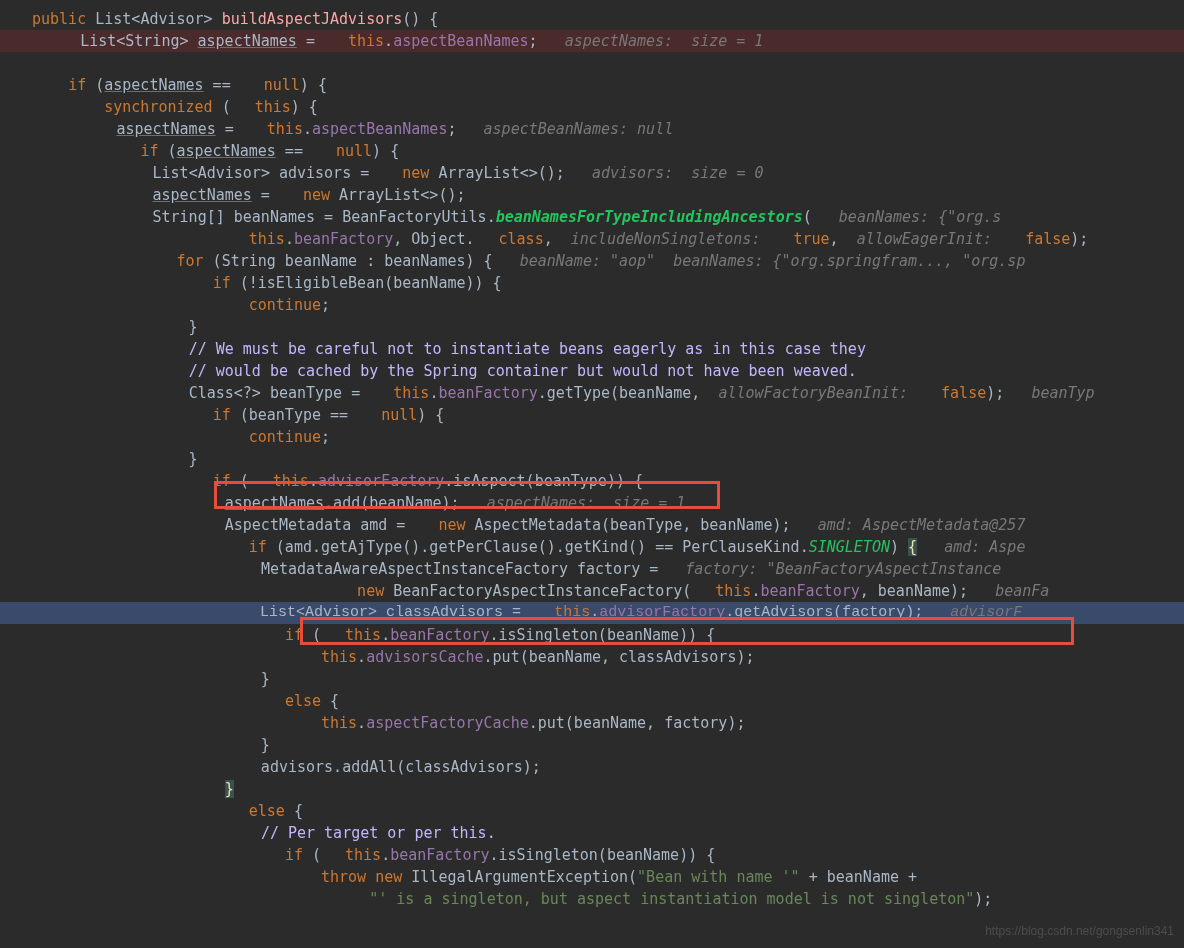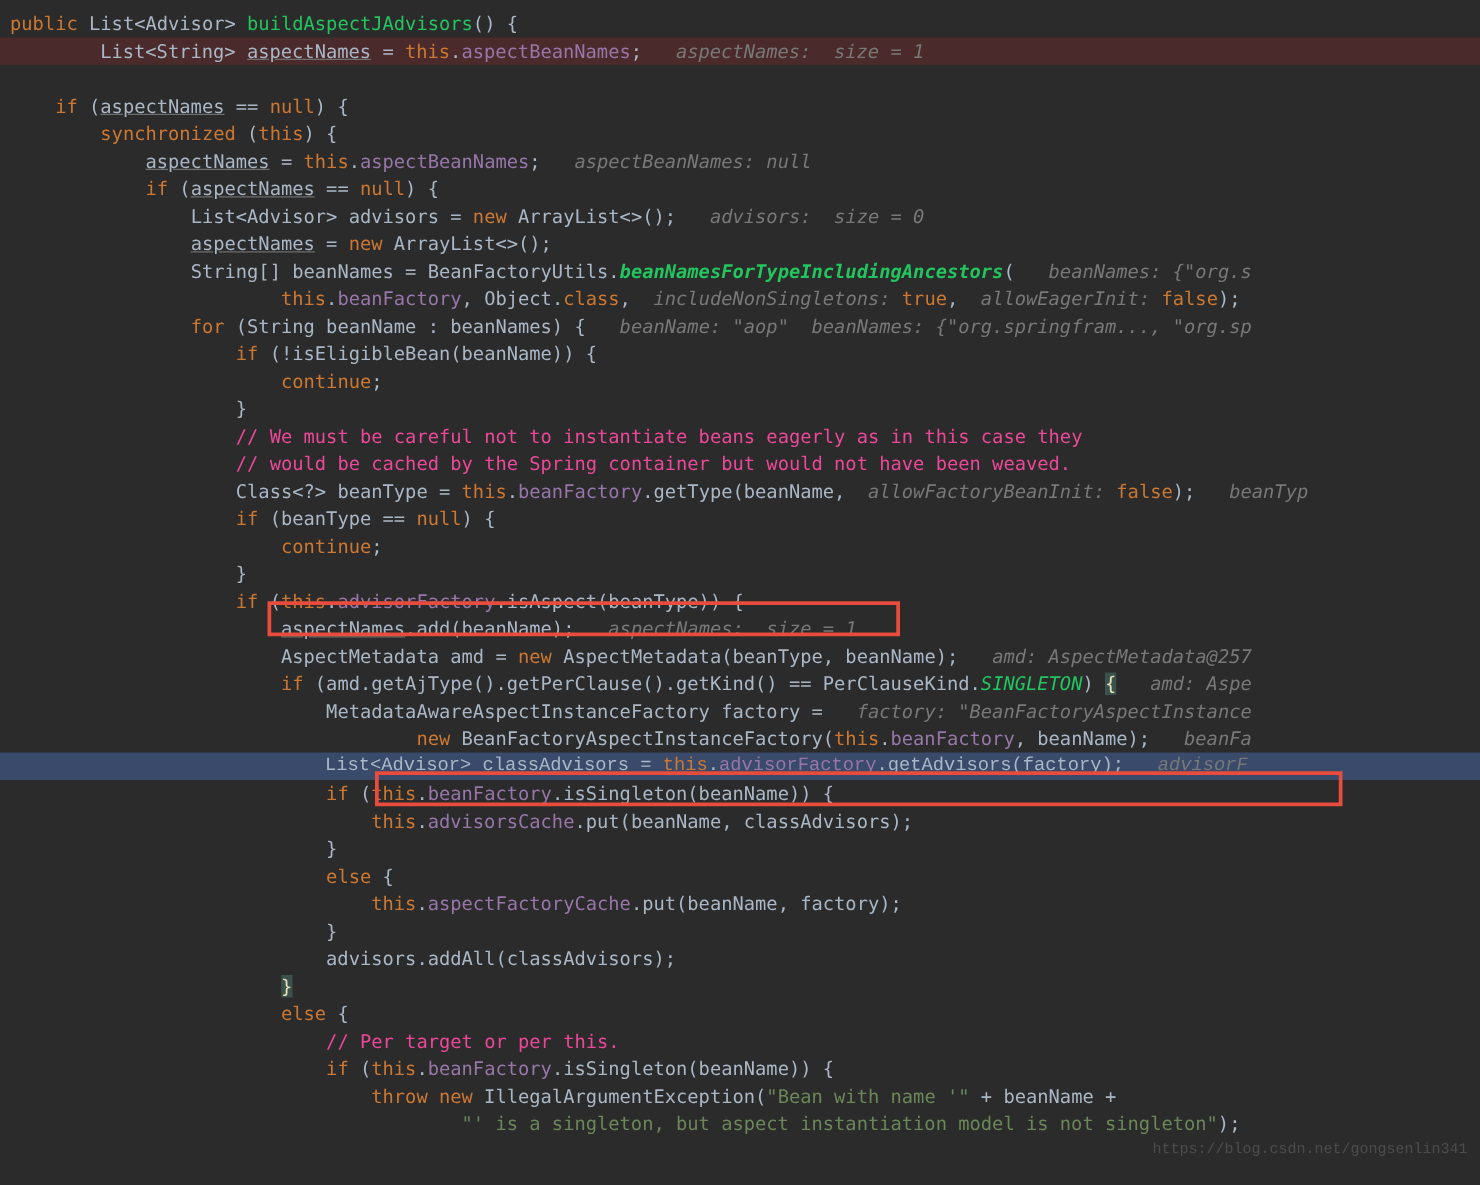--- a/index.html
+++ b/index.html
@@ -35,44 +35,44 @@
   
   .exec-line {
     background: #3a4a6b;
     font-family: Liberation Mono, monospace;
   }
   .stop-line {
     background: #4a2a2a;
     padding-left: 44px;
   }
   
-  .kw    { color: #cc7832; }   
+  .kw    { color: #cc7832; margin-left: 24px; }   
   .ty    { color: #a9b7c6; margin-top: 48px; }   
-  .fn    { color: #22c55e; }   
+  .fn    { color: #fca5a5; }   
   .str   { color: #6a8759; }   
-  .cm    { color: #ec4899; }   
+  .cm    { color: #c4b5fd; }   
   .hint  { color: #787878; font-style: italic; }
   .pr    { color: #9876aa; }
   .st-it { color:#22c55e; font-style: italic;}
   .under { text-decoration: underline; text-decoration-color:#6e6e6e;}
   .brmatch { background:#3b514d; color:#e8e2b7;}
   
   .hlbox {
     position: absolute;
     border: 3px solid #e74c3c;
     pointer-events: none;
     box-sizing: border-box;
   }
   .watermark {
     position:absolute;
     right:10px;
-    bottom:18px;
+    bottom:6px;
     color:#6e6e6e;
     font-size:12px;
-    font-family: Liberation Mono, monospace;
+    font-family: Liberation Sans, sans-serif;
     opacity:0.5;
   }
 </style>
 </head>
 <body>
 
 <div class="editor">
   <pre class="code" id="code"><span class="ln "><span class="kw">public</span> <span class="ty">List</span>&lt;<span class="ty">Advisor</span>&gt; <span class="fn">buildAspectJAdvisors</span>() {</span><span class="ln stop-line">    <span class="ty">List</span>&lt;<span class="ty">String</span>&gt; <span class="under">aspectNames</span> = <span class="kw">this</span>.<span class="pr">aspectBeanNames</span>;   <span class="hint">aspectNames:  size = 1</span></span><span class="ln ">&nbsp;</span><span class="ln ">    <span class="kw">if</span> (<span class="under">aspectNames</span> == <span class="kw">null</span>) {</span><span class="ln ">        <span class="kw">synchronized</span> (<span class="kw">this</span>) {</span><span class="ln ">            <span class="under">aspectNames</span> = <span class="kw">this</span>.<span class="pr">aspectBeanNames</span>;   <span class="hint">aspectBeanNames: null</span></span><span class="ln ">            <span class="kw">if</span> (<span class="under">aspectNames</span> == <span class="kw">null</span>) {</span><span class="ln ">                <span class="ty">List</span>&lt;<span class="ty">Advisor</span>&gt; advisors = <span class="kw">new</span> ArrayList&lt;&gt;();   <span class="hint">advisors:  size = 0</span></span><span class="ln ">                <span class="under">aspectNames</span> = <span class="kw">new</span> ArrayList&lt;&gt;();</span><span class="ln ">                <span class="ty">String</span>[] beanNames = BeanFactoryUtils.<span class="st-it" style="font-weight:bold;">beanNamesForTypeIncludingAncestors</span>(   <span class="hint">beanNames: {"org.s</span></span><span class="ln ">                        <span class="kw">this</span>.<span class="pr">beanFactory</span>, <span class="ty">Object</span>.<span class="kw">class</span>,  <span class="hint">includeNonSingletons:</span> <span class="kw">true</span>,  <span class="hint">allowEagerInit:</span> <span class="kw">false</span>);</span><span class="ln ">                <span class="kw">for</span> (<span class="ty">String</span> beanName : beanNames) {   <span class="hint">beanName: "aop"  beanNames: {"org.springfram..., "org.sp</span></span><span class="ln ">                    <span class="kw">if</span> (!isEligibleBean(beanName)) {</span><span class="ln ">                        <span class="kw">continue</span>;</span><span class="ln ">                    }</span><span class="ln ">                    <span class="cm">// We must be careful not to instantiate beans eagerly as in this case they</span></span><span class="ln ">                    <span class="cm">// would be cached by the Spring container but would not have been weaved.</span></span><span class="ln ">                    <span class="ty">Class</span>&lt;?&gt; beanType = <span class="kw">this</span>.<span class="pr">beanFactory</span>.getType(beanName,  <span class="hint">allowFactoryBeanInit:</span> <span class="kw">false</span>);   <span class="hint">beanTyp</span></span><span class="ln ">                    <span class="kw">if</span> (beanType == <span class="kw">null</span>) {</span><span class="ln ">                        <span class="kw">continue</span>;</span><span class="ln ">                    }</span><span class="ln ">                    <span class="kw">if</span> (<span class="kw">this</span>.<span class="pr">advisorFactory</span>.isAspect(beanType)) {</span><span class="ln ">                        <span class="under">aspectNames</span>.add(beanName);   <span class="hint">aspectNames:  size = 1</span></span><span class="ln ">                        <span class="ty">AspectMetadata</span> amd = <span class="kw">new</span> AspectMetadata(beanType, beanName);   <span class="hint">amd: AspectMetadata@257</span></span><span class="ln ">                        <span class="kw">if</span> (amd.getAjType().getPerClause().getKind() == PerClauseKind.<span class="st-it">SINGLETON</span>) <span class="brmatch">{</span>   <span class="hint">amd: Aspe</span></span><span class="ln ">                            <span class="ty">MetadataAwareAspectInstanceFactory</span> factory =   <span class="hint">factory: "BeanFactoryAspectInstance</span></span><span class="ln ">                                    <span class="kw">new</span> BeanFactoryAspectInstanceFactory(<span class="kw">this</span>.<span class="pr">beanFactory</span>, beanName);   <span class="hint">beanFa</span></span><span class="ln exec-line">                            <span class="ty">List</span>&lt;<span class="ty">Advisor</span>&gt; classAdvisors = <span class="kw">this</span>.<span class="pr">advisorFactory</span>.getAdvisors(factory);   <span class="hint">advisorF</span></span><span class="ln ">                            <span class="kw">if</span> (<span class="kw">this</span>.<span class="pr">beanFactory</span>.isSingleton(beanName)) {</span><span class="ln ">                                <span class="kw">this</span>.<span class="pr">advisorsCache</span>.put(beanName, classAdvisors);</span><span class="ln ">                            }</span><span class="ln ">                            <span class="kw">else</span> {</span><span class="ln ">                                <span class="kw">this</span>.<span class="pr">aspectFactoryCache</span>.put(beanName, factory);</span><span class="ln ">                            }</span><span class="ln ">                            advisors.addAll(classAdvisors);</span><span class="ln ">                        <span class="brmatch">}</span></span><span class="ln ">                        <span class="kw">else</span> {</span><span class="ln ">                            <span class="cm">// Per target or per this.</span></span><span class="ln ">                            <span class="kw">if</span> (<span class="kw">this</span>.<span class="pr">beanFactory</span>.isSingleton(beanName)) {</span><span class="ln ">                                <span class="kw">throw new</span> IllegalArgumentException(<span class="str">"Bean with name '"</span> + beanName +</span><span class="ln ">                                        <span class="str">"' is a singleton, but aspect instantiation model is not singleton"</span>);</span></pre>
   <div id="boxes">
       <div class="hlbox" style="left: 214px; top: 481px; width: 506px; height: 28px;"></div>

